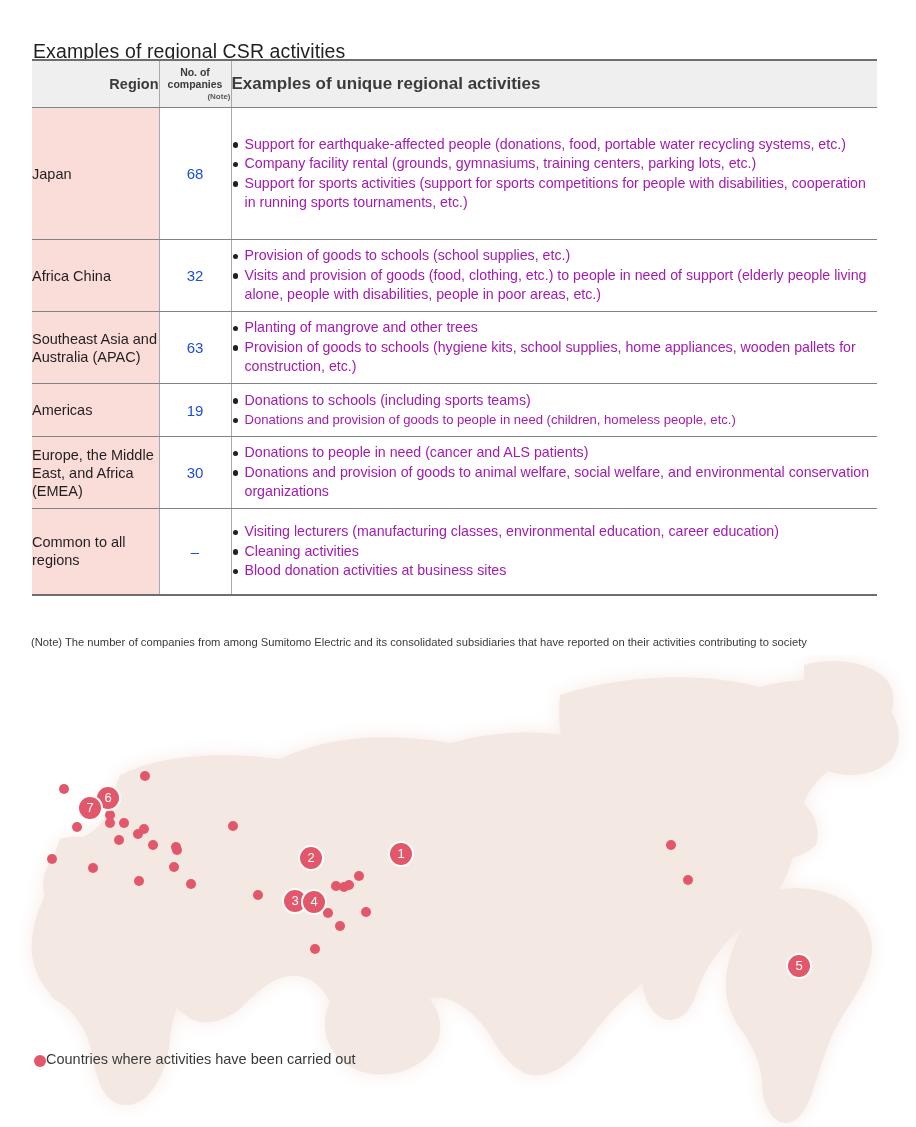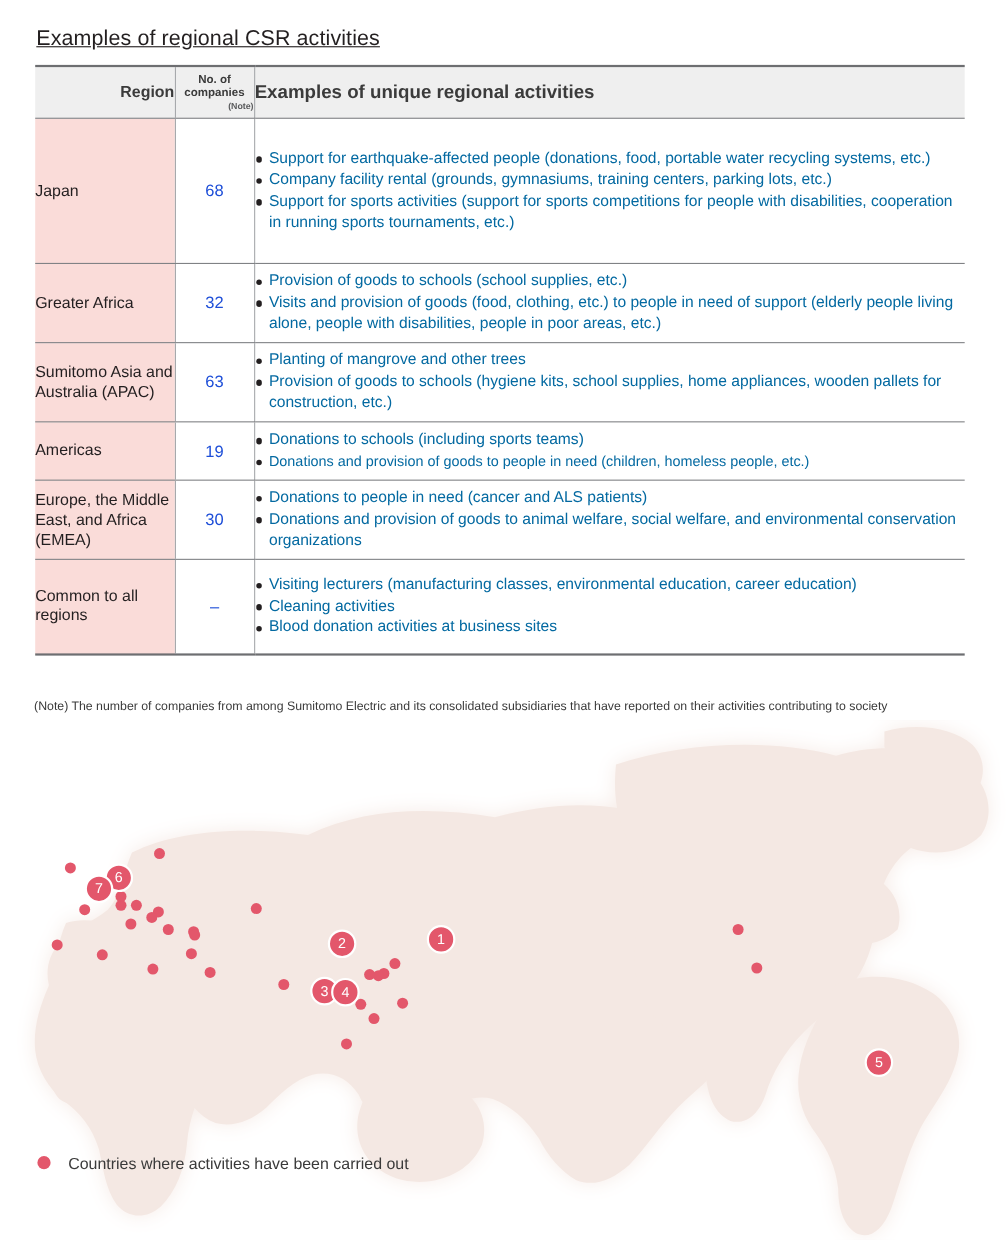--- a/index.html
+++ b/index.html
@@ -13,27 +13,26 @@
     position: relative;
     font-family: "Liberation Sans", sans-serif;
     color: #231f20;
     overflow: hidden;
   }
 
   
   #page-title {
     position: absolute;
     left: 33px;
-    top: 24px;
+    top: 40px;
     font-size: 19.5px;
     font-weight: 400;
     letter-spacing: .1px;
     color: #231f20;
     white-space: nowrap;
-    text-decoration: underline;
   }
 
   
   #csr-table {
     position: absolute;
     left: 32px;
     top: 59px;
     width: 845px;
     border-collapse: collapse;
     table-layout: fixed;
@@ -102,21 +101,21 @@
     padding: 7px 6px 7px 12px;
     background: #ffffff;
   }
 
   ul.bullets { list-style: none; margin: 0; padding: 0; }
   ul.bullets li {
     position: relative;
     padding-left: 13px;
     font-size: 14.2px;
     line-height: 19.5px;
-    color: #0369a1;
+    color: #a21caf;
     margin-bottom: 0px;
   }
   ul.bullets li::before {
     content: "";
     position: absolute;
     left: 1px;
     top: 7.5px;
     width: 5.5px;
     height: 5.5px;
     border-radius: 50%;
@@ -161,22 +160,22 @@
     font-family: "Liberation Sans", sans-serif;
     box-sizing: content-box;
   }
 
   
   #map-legend {
     position: absolute;
     left: 34px;
     top: 1051px;
     display: flex;
-    align-items: flex-start;
-    gap: 16px;
+    align-items: flex-end;
+    gap: 0;
   }
   #map-legend .dot {
     width: 12px; height: 12px; border-radius: 50%;
     background: #e3576b;
     flex: 0 0 auto;
   }
   #map-legend .legend-label {
     font-size: 14.5px;
     color: #3a3a3a;
     white-space: nowrap;
@@ -211,32 +210,32 @@
       <td class="c-desc">
         <ul class="bullets">
           <li>Support for earthquake-affected people (donations, food, portable water recycling systems, etc.)</li>
           <li>Company facility rental (grounds, gymnasiums, training centers, parking lots, etc.)</li>
           <li>Support for sports activities (support for sports competitions for people with disabilities, cooperation in running sports tournaments, etc.)</li>
         </ul>
       </td>
     </tr>
 
     <tr style="height:72px">
-      <td class="c-region">Greater Africa</td>
+      <td class="c-region">Africa China</td>
       <td class="c-count">32</td>
       <td class="c-desc">
         <ul class="bullets">
           <li>Provision of goods to schools (school supplies, etc.)</li>
           <li>Visits and provision of goods (food, clothing, etc.) to people in need of support (elderly people living alone, people with disabilities, people in poor areas, etc.)</li>
         </ul>
       </td>
     </tr>
 
     <tr style="height:72px">
-      <td class="c-region">Sumitomo Asia and Australia (APAC)</td>
+      <td class="c-region">Southeast Asia and Australia (APAC)</td>
       <td class="c-count">63</td>
       <td class="c-desc">
         <ul class="bullets">
           <li>Planting of mangrove and other trees</li>
           <li>Provision of goods to schools (hygiene kits, school supplies, home appliances, wooden pallets for construction, etc.)</li>
         </ul>
       </td>
     </tr>
 
     <tr style="height:53px">

